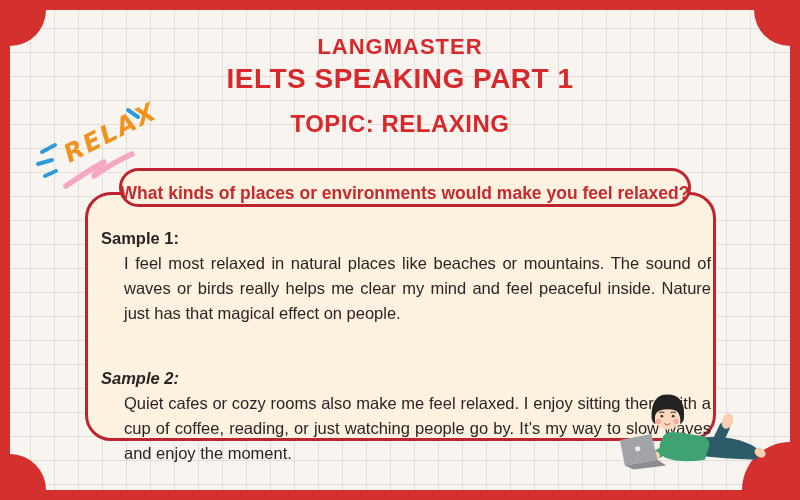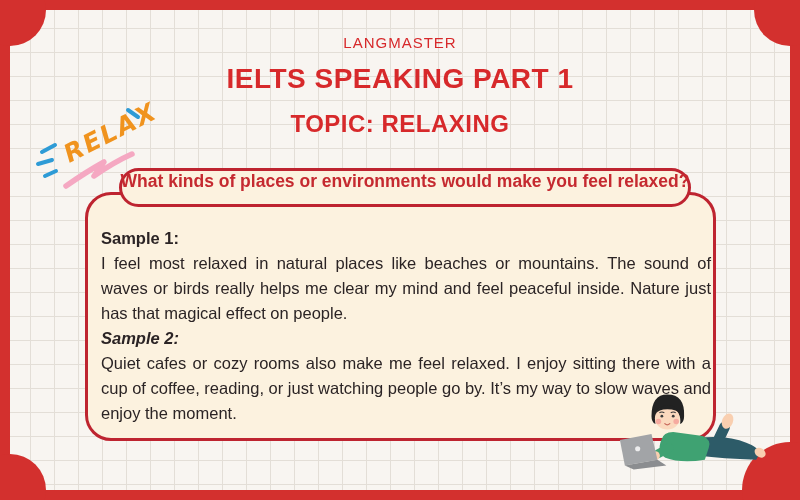--- a/index.html
+++ b/index.html
@@ -23,21 +23,21 @@
     position:absolute; width:72px; height:72px;
     background:#D3302E; border-radius:50%;
   }
   .notch.tl { left:-36px; top:-36px; }
   .notch.tr { right:-36px; top:-36px; }
   .notch.bl { left:-36px; bottom:-36px; }
   .notch.br { right:-36px; bottom:-36px; width:96px; height:96px; right:-48px; bottom:-48px; }
 
   .brand {
     position:absolute; left:0; top:34px; width:100%;
-    text-align:center; font-weight:normal; font-size:15px;
+    text-align:center; font-weight:bold; font-size:22px;
     letter-spacing:1px; color:#D7292B;
   }
   .title {
     position:absolute; left:0; top:63px; width:100%;
     text-align:center; font-weight:bold; font-size:28px;
     letter-spacing:0.5px; color:#D7292B;
   }
   .subtitle {
     position:absolute; left:0; top:110px; width:100%;
     text-align:center; font-weight:bold; font-size:24px;
@@ -50,37 +50,37 @@
     font-family:"DejaVu Sans", sans-serif;
     font-weight:bold; font-style:italic; font-size:25px;
     letter-spacing:2px; color:#F0931E;
     transform:rotate(-27deg);
   }
   .doodle svg { position:absolute; left:0; top:0; }
 
   .question-box {
     position:absolute; left:119px; top:168px; width:572px; height:39px;
     background:#FCF2DF; border:3px solid #BE2430; border-radius:20px;
-    display:flex; align-items:flex-start; justify-content:center;
+    display:flex; align-items:flex-end; justify-content:center;
     z-index:3;
   }
   .question-box .q-text {
     font-weight:bold; font-size:17.5px; color:#C52A30;
     white-space:nowrap;
   }
 
   .sample-card {
     position:absolute; left:85px; top:192px; width:631px; height:249px;
     background:#FCF2DF; border:3px solid #BE2430; border-radius:26px;
     z-index:2; padding:31px 2px 0 13px;
     color:#2B2425; font-size:16.5px; line-height:25px;
   }
   .sample-label { font-weight:bold; }
-  .sample-label.it { font-style:italic; }
-  .sample-text { text-align:justify; }
+  .sample-label.it { font-style:italic;margin-top:40px; }
+  .sample-text { text-align:justify;margin-left:23px; }
 
   .kid { position:absolute; left:612px; top:390px; z-index:4; }
 </style>
 </head>
 <body>
 
 <div class="page">
   <div class="paper">
     <div class="notch tl"></div>
     <div class="notch tr"></div>

